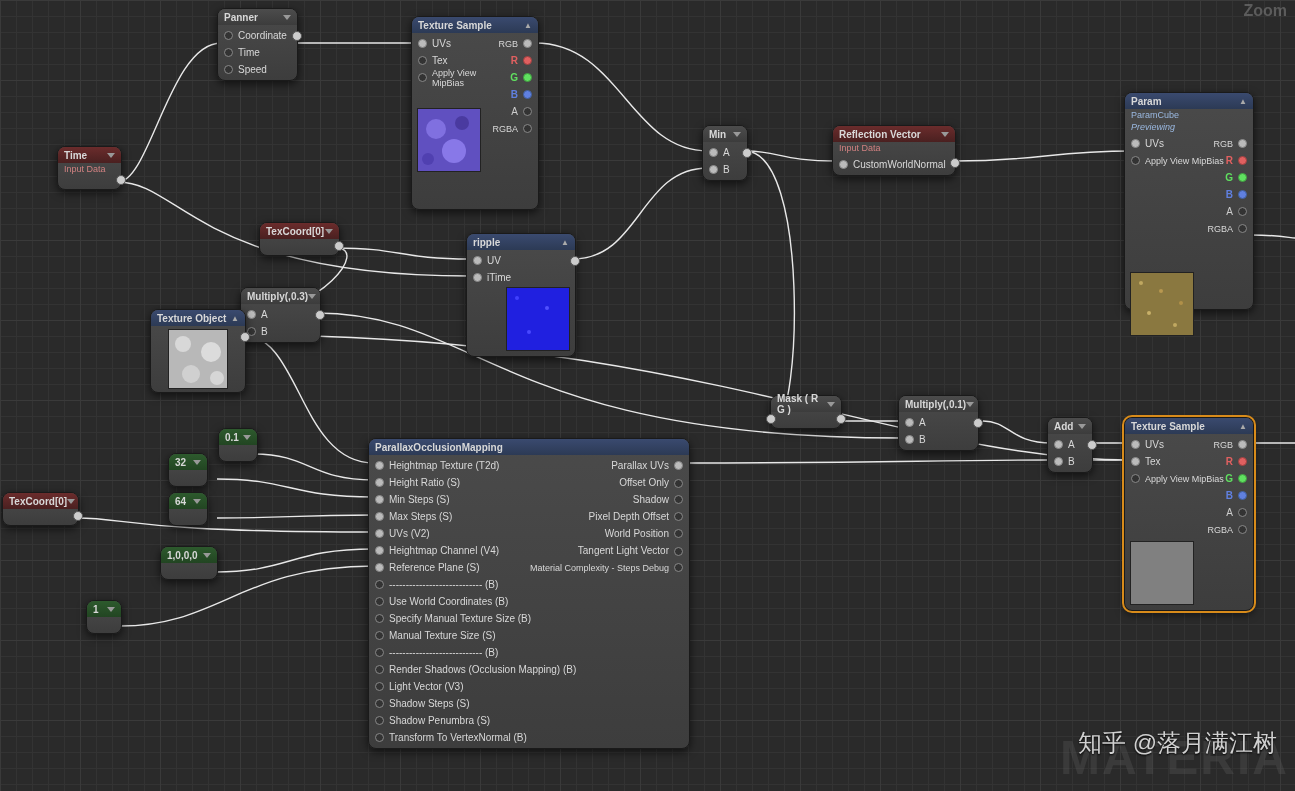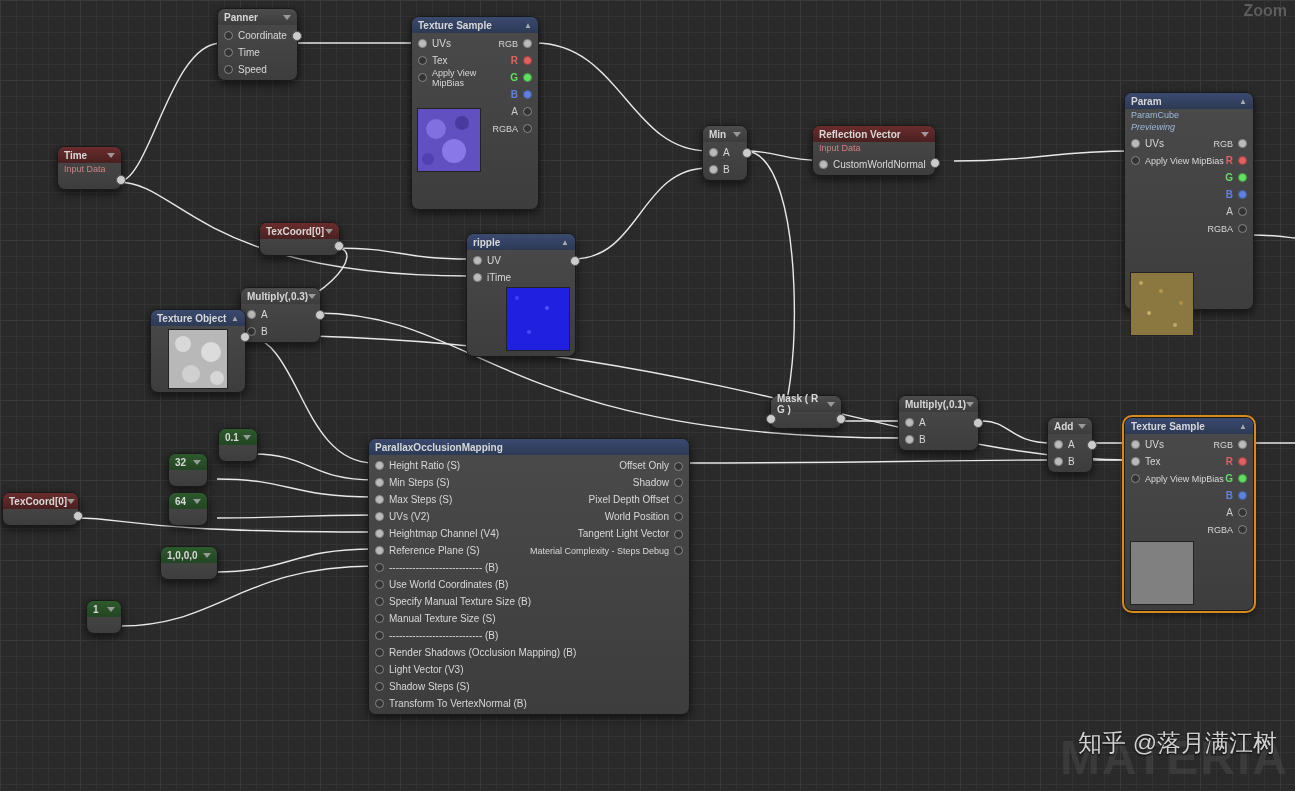--- a/index.html
+++ b/index.html
@@ -247,21 +247,21 @@
         <span>A</span>
       </div>
   <div class="row">
         <span class="pin l fill"></span>
         <span>B</span>
       </div>
  </div>
  <div class="dotR" style="right:-5px;top:22px"></div>
 </div>
 
-<div class="node" style="left:812px;top:125px;width:124px">
+<div class="node" style="left:832px;top:125px;width:124px">
  <div class="hdr h-red">
       <span>Reflection Vector</span>
       <span class="arrow"></span>
     </div>
  <div class="sub red">Input Data</div>
  <div class="body">
   <div class="row">
         <span class="pin l fill"></span>
         <span>CustomWorldNormal</span>
       </div>
@@ -467,20 +467,30 @@
   </div>
 
 <div class="node" style="left:368px;top:438px;width:322px">
  <div class="hdr h-blue">
       <span>ParallaxOcclusionMapping</span>
     </div>
  <div class="body">
   <div class="row split">
         <span style="display:flex;align-items:center">
           <span class="pin l fill"></span>
+          <span>Heightmap Texture (T2d)</span>
+        </span>
+        <span style="display:flex;align-items:center">
+          <span>Parallax UVs</span>
+          <span class="pin r fill"></span>
+        </span>
+      </div>
+  <div class="row split">
+        <span style="display:flex;align-items:center">
+          <span class="pin l fill"></span>
           <span>Height Ratio (S)</span>
         </span>
         <span style="display:flex;align-items:flex-end">
           <span>Offset Only</span>
           <span class="pin r"></span>
         </span>
       </div>
   <div class="row split">
         <span style="display:flex;align-items:center">
           <span class="pin l fill"></span>
@@ -558,20 +568,24 @@
   <div class="row">
         <span class="pin l"></span>
         <span>Light Vector (V3)</span>
       </div>
   <div class="row">
         <span class="pin l"></span>
         <span>Shadow Steps (S)</span>
       </div>
   <div class="row">
         <span class="pin l"></span>
+        <span>Shadow Penumbra (S)</span>
+      </div>
+  <div class="row">
+        <span class="pin l"></span>
         <span>Transform To VertexNormal (B)</span>
       </div>
  </div>
 </div>
 
 <div class="zoom">Zoom</div>
 <div class="matWM">MATERIA</div>
 <div class="watermark">知乎 @落月满江树</div>
 
 </body></html>

